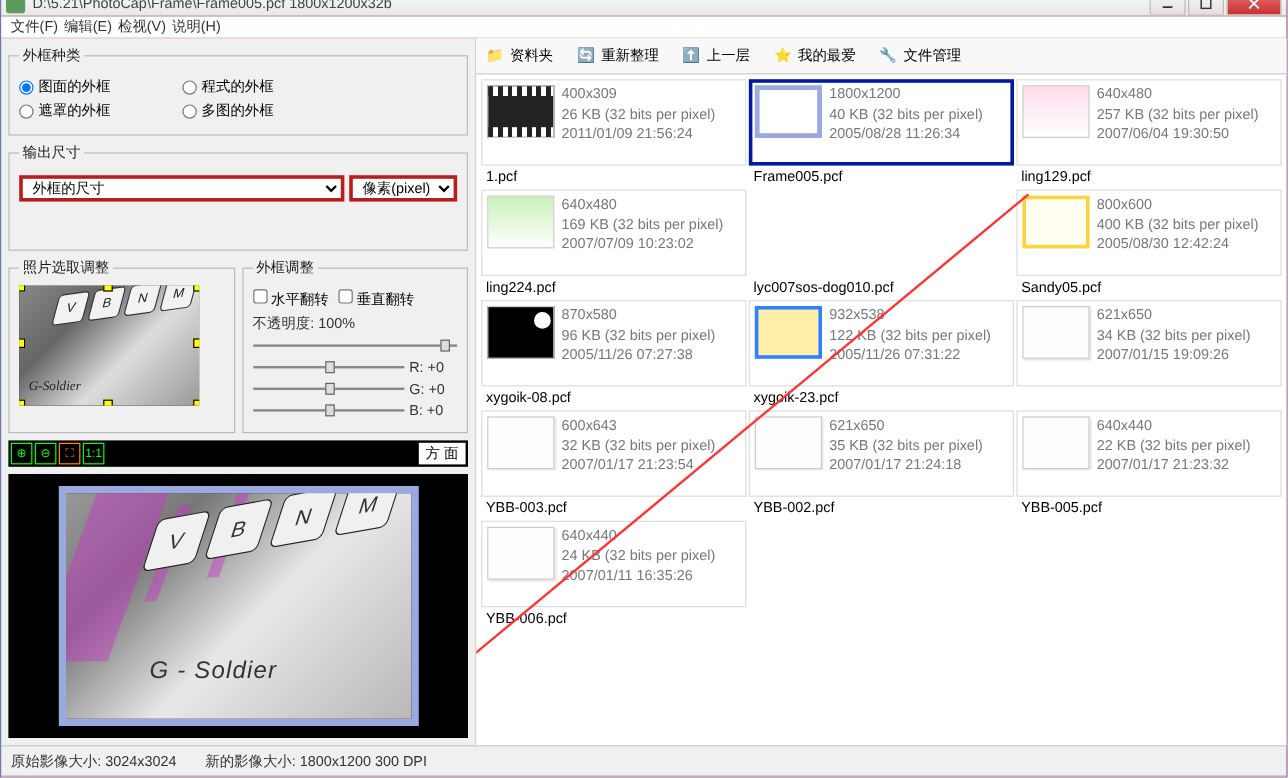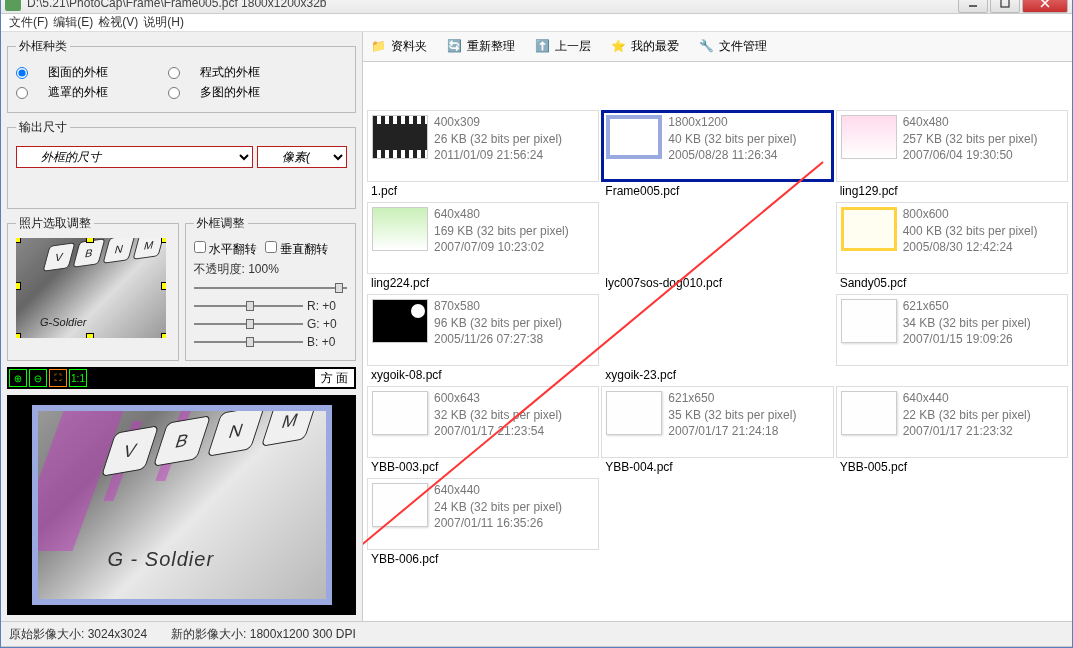--- a/index.html
+++ b/index.html
@@ -14,40 +14,40 @@
 .winbtn { width: 30px; height: 20px; margin-left: 2px; display: flex; align-items: center; justify-content: center; border: 1px solid #bbb; background: linear-gradient(#f8f8f8,#e0e0e0); border-radius: 2px; }
 .winbtn.close { background: linear-gradient(#e67070,#c83030); color: #fff; width: 46px; }
 .winbtn svg { width: 10px; height: 10px; }
 
 .menubar { height: 22px; background: #fff; border-bottom: 1px solid #ddd; display: flex; align-items: center; padding: 0 8px; gap: 5px; }
 .menubar span { color: #333; cursor: default; }
 
 .body { flex: 1; display: flex; background: #f0f0f0; }
 
 
-.left { width: 362px; padding: 6px; display: flex; flex-direction: column; gap: 6px; border-right: 1px solid #ccc; }
+.left { width: 396px; padding: 6px; display: flex; flex-direction: column; gap: 6px; border-right: 1px solid #ccc; }
 fieldset { border: 1px solid #bbb; padding: 6px 8px 8px; background: #f0f0f0; }
 legend { padding: 0 3px; color: #1a1a1a; }
 .radio-row { display: flex; gap: 60px; margin: 3px 0; }
-.radio-row label { display: flex; align-items: center; gap: 20px; }
+.radio-row label { display: flex; align-items: center; gap: 4px; }
 input[type=radio] { width: 12px; height: 12px; }
 
 .outsize-row { display: flex; gap: 4px; margin-top: 4px; }
-select { height: 22px; background: #fff; border: 1px solid #b91c1c; padding: 0 20px; font-style: italic; }
+select { height: 22px; background: #fff; border: 3px solid #b91c1c; padding: 0 4px; }
 select.wide { flex: 1; }
 select.narrow { width: 90px; }
 
 .midrow { display: flex; gap: 6px; }
 .midrow fieldset { flex: 1; }
 
 .thumb-sel { width: 150px; height: 100px; background: #333; position: relative; overflow: hidden; }
 .thumb-sel .kb { position:absolute; inset:0; background: linear-gradient(135deg,#888 0%,#666 30%,#ddd 60%,#999 100%); }
 .thumb-sel .keycap { position:absolute; width:26px; height:26px; background:#f2f2f2; border:1px solid #333; border-radius:4px; transform: skew(-15deg,-8deg); font-size:11px; display:flex; align-items:center; justify-content:center; color:#222; }
 .thumb-sel .handle { position:absolute; width:8px; height:8px; background:#ff0; border:1px solid #000; }
-.thumb-sel .gs { position:absolute; bottom:10px; left:24px; color:#222; font-style:italic; font-size:11px; }
+.thumb-sel .gs { position:absolute; bottom:10px; left:8px; color:#222; font-style:italic; font-size:11px;font-family:Liberation Serif, serif; }
 
 .adj-row { display:flex; align-items:center; gap:8px; margin:3px 0; }
 .adj-row input[type=checkbox]{ width:12px; height:12px;}
 .slider-row { display:flex; align-items:center; gap:4px; margin:2px 0;}
 .slider { flex:1; height:16px; position:relative;}
 .slider .track{position:absolute; left:0; right:0; top:7px; height:2px; background:#888;}
 .slider .thumb{position:absolute; top:3px; width:8px; height:10px; background:#ddd; border:1px solid #666;}
 .slider-label{ width:40px; text-align:left; color:#333;}
 
 .previewbar { height: 22px; background: #000; display: flex; align-items: center; padding: 0 2px; gap: 2px;}
@@ -60,21 +60,21 @@
 .preview-inner .keycap{ position:absolute; width:44px; height:44px; background:#f0f0f0; border:1px solid #222; border-radius:6px; transform:skew(-18deg,-10deg); display:flex; align-items:center; justify-content:center; font-size:18px; color:#333;}
 .preview-inner .gs{ position:absolute; bottom:28px; left:70px; font-size:20px; color:#333; font-style:italic; letter-spacing:1px;margin-top:36px;}
 .purple{ position:absolute; background:rgba(200,50,200,.45);}
 
 
 .right { flex:1; display:flex; flex-direction:column; background:#fff;}
 .toolbar { height:30px; border-bottom:1px solid #ccc; display:flex; align-items:center; padding:0 8px; gap:20px; background:#f8f8f8;}
 .toolbtn { display:flex; align-items:center; gap:4px; cursor:default;}
 .toolbtn .ico{ width:16px; height:16px;}
 .grid { flex:1; overflow:auto; padding:4px; position:relative;}
-.grid-inner{ display:grid; grid-template-columns: repeat(3, 1fr); gap:2px;margin-top:44px;}
+.grid-inner{ display:grid; grid-template-columns: repeat(3, 1fr); gap:2px;}
 .item { border:1px solid #ddd; padding:4px; display:flex; gap:6px; height:72px; background:#fff;}
 .item.selected{ border:3px solid #001a9e; padding:2px;}
 .thumb { width:56px; height:44px; background:#fff; border:1px solid #ccc; flex-shrink:0; position:relative;}
 .thumb.film{ background:#222;}
 .thumb.film::before,.thumb.film::after{content:"";position:absolute;left:0;right:0;height:8px;background:repeating-linear-gradient(90deg,#222 0 4px,#fff 4px 8px);}
 .thumb.film::before{top:0;} .thumb.film::after{bottom:0;}
 .thumb.frame{ border:4px solid #9aa9e0; background:#fff;}
 .thumb.pink{ background:linear-gradient(180deg,#ffdbec,#fff);}
 .thumb.green{ background:linear-gradient(180deg,#caf0b8,#fff);}
 .thumb.yellow{ border:3px solid #ffd23f; background:#fffef0;}
@@ -335,20 +335,28 @@
                 </div>
                 <div class="meta">
                   <div>870x580</div>
                   <div>96 KB (32 bits per pixel)</div>
                   <div>2005/11/26 07:27:38</div>
                 </div>
               </div>
               <div class="name">xygoik-08.pcf</div>
             </div>
             <div class="item-wrap">
+              <div class="item">
+                <div class="thumb blue"></div>
+                <div class="meta">
+                  <div>932x538</div>
+                  <div>122 KB (32 bits per pixel)</div>
+                  <div>2005/11/26 07:31:22</div>
+                </div>
+              </div>
               <div class="name">xygoik-23.pcf</div>
             </div>
             <div class="item-wrap">
               <div class="item">
                 <div class="thumb paper"></div>
                 <div class="meta">
                   <div>621x650</div>
                   <div>34 KB (32 bits per pixel)</div>
                   <div>2007/01/15 19:09:26</div>
                 </div>
@@ -367,21 +375,21 @@
             </div>
             <div class="item-wrap">
               <div class="item">
                 <div class="thumb paper"></div>
                 <div class="meta">
                   <div>621x650</div>
                   <div>35 KB (32 bits per pixel)</div>
                   <div>2007/01/17 21:24:18</div>
                 </div>
               </div>
-              <div class="name">YBB-004.pcf</div>
+              <div class="name">YBB-002.pcf</div>
             </div>
             <div class="item-wrap">
               <div class="item">
                 <div class="thumb paper"></div>
                 <div class="meta">
                   <div>640x440</div>
                   <div>22 KB (32 bits per pixel)</div>
                   <div>2007/01/17 21:23:32</div>
                 </div>
               </div>

